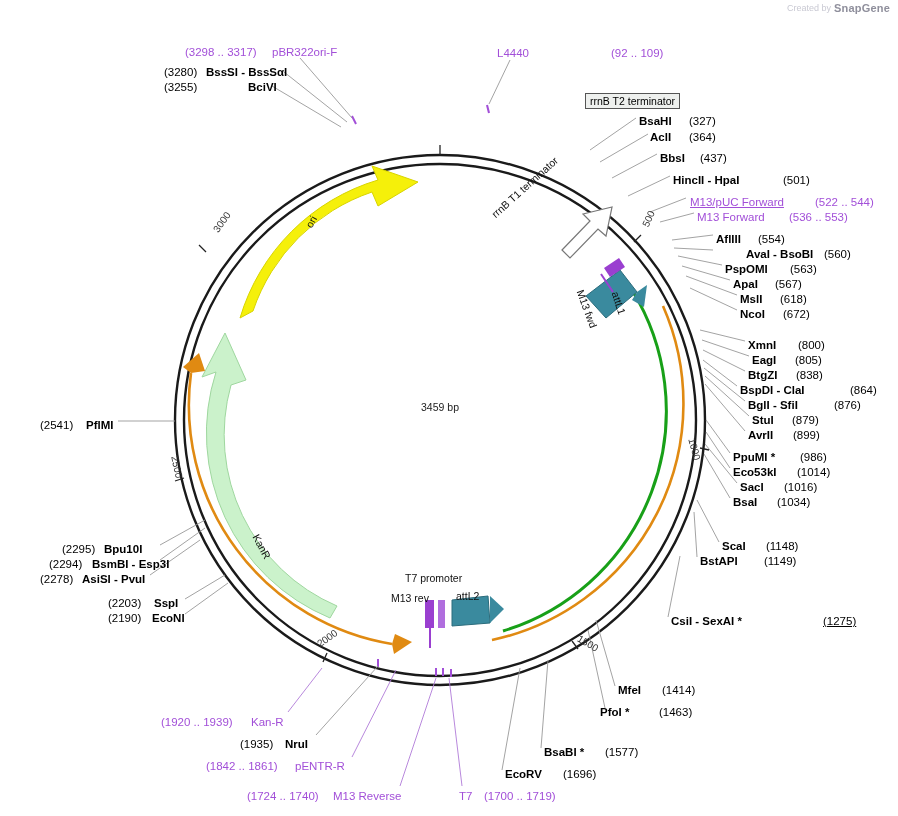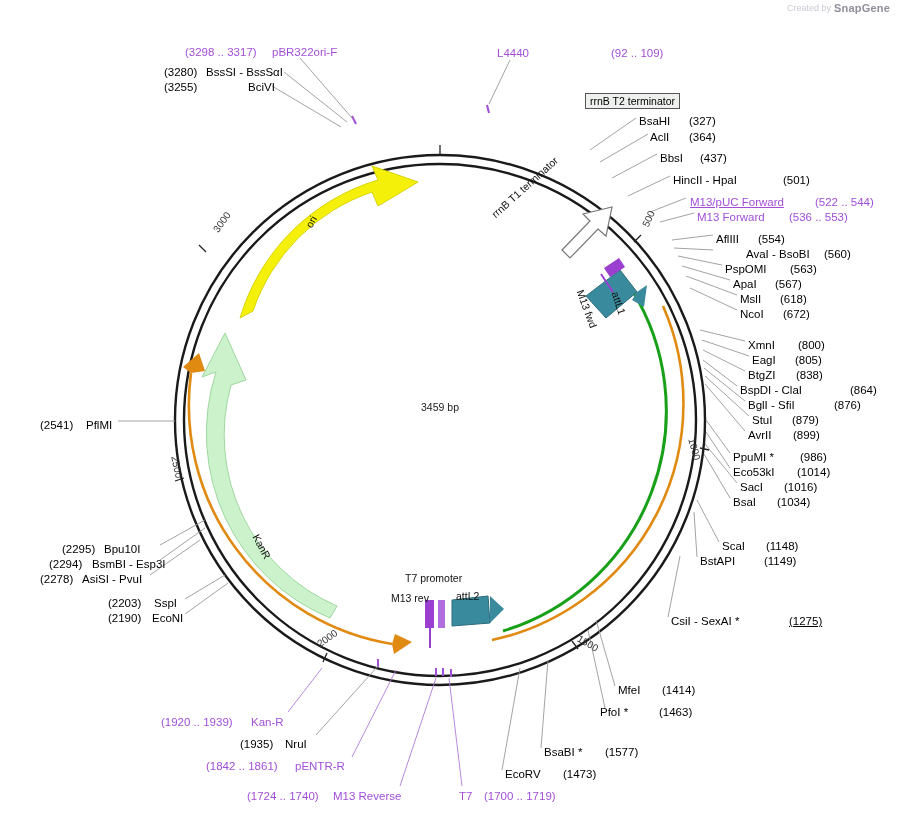--- a/index.html
+++ b/index.html
@@ -7,21 +7,21 @@
     width:898px;height:816px;
     background:#ffffff;
     font-family:"Liberation Sans", sans-serif;
     position:relative;
     overflow:hidden;
     color:#000;
   }
   .layer{position:absolute;left:0;top:0;width:898px;height:816px;}
   #svgroot{position:absolute;left:0;top:0;}
   .lbl{position:absolute;white-space:nowrap;font-size:11.5px;}
-  .bold{font-weight:normal;}
+  .bold{font-weight:bold;}
   .purple{color:#a24fd8;}
   .pos{color:#000;}
   .tick-lbl{position:absolute;font-size:10px;color:#333;}
   .plasmid-title{position:absolute;text-align:center;font-weight:bold;font-size:13.5px;}
   .plasmid-sub{position:absolute;text-align:center;font-size:10.5px;color:#222;}
   .feat-lbl{position:absolute;font-size:10.5px;color:#111;white-space:nowrap;}
   .boxed{
     position:absolute;border:1px solid #555;background:#eef0ee;
     font-size:10.5px;padding:1px 4px;white-space:nowrap;
   }
@@ -256,29 +256,29 @@
       <div class="lbl pos" style="left: 797px; top: 466px;">(1014)</div>
       <div class="lbl bold" style="left: 740px; top: 481px;">SacI</div>
       <div class="lbl pos" style="left: 784px; top: 481px;">(1016)</div>
       <div class="lbl bold" style="left: 733px; top: 496px;">BsaI</div>
       <div class="lbl pos" style="left: 777px; top: 496px;">(1034)</div>
       <div class="lbl bold" style="left: 722px; top: 540px;">ScaI</div>
       <div class="lbl pos" style="left: 766px; top: 540px;">(1148)</div>
       <div class="lbl bold" style="left: 700px; top: 555px;">BstAPI</div>
       <div class="lbl pos" style="left: 764px; top: 555px;">(1149)</div>
       <div class="lbl bold" style="left: 671px; top: 615px;">CsiI  -  SexAI *</div>
-      <div class="lbl pos" style="left: 789px; top: 615px; text-decoration: underline;">(1275)</div>
+      <div class="lbl pos" style="left: 823px; top: 615px; text-decoration: underline;">(1275)</div>
       <div class="lbl bold" style="left: 618px; top: 684px;">MfeI</div>
       <div class="lbl pos" style="left: 662px; top: 684px;">(1414)</div>
       <div class="lbl bold" style="left: 600px; top: 706px; text-align: center;">PfoI *</div>
       <div class="lbl pos" style="left: 659px; top: 706px;">(1463)</div>
       <div class="lbl bold" style="left: 544px; top: 746px;">BsaBI *</div>
       <div class="lbl pos" style="left: 605px; top: 746px;">(1577)</div>
       <div class="lbl bold" style="left: 505px; top: 768px;">EcoRV</div>
-      <div class="lbl pos" style="left: 563px; top: 768px;">(1473)</div>
+      <div class="lbl pos" style="left: 563px; top: 768px;">(1696)</div>
     </div>
   <div id="lefts">
       <div class="lbl pos" style="left: 40px; top: 419px;">(2541)</div>
       <div class="lbl bold" style="left: 86px; top: 419px;">PflMI</div>
       <div class="lbl pos" style="left: 62px; top: 543px;">(2295)</div>
       <div class="lbl bold" style="left: 104px; top: 543px;">Bpu10I</div>
       <div class="lbl pos" style="left: 49px; top: 558px;">(2294)</div>
       <div class="lbl bold" style="left: 92px; top: 558px;">BsmBI  -  Esp3I</div>
       <div class="lbl pos" style="left: 40px; top: 573px;">(2278)</div>
       <div class="lbl bold" style="left: 82px; top: 573px;">AsiSI  -  PvuI</div>

